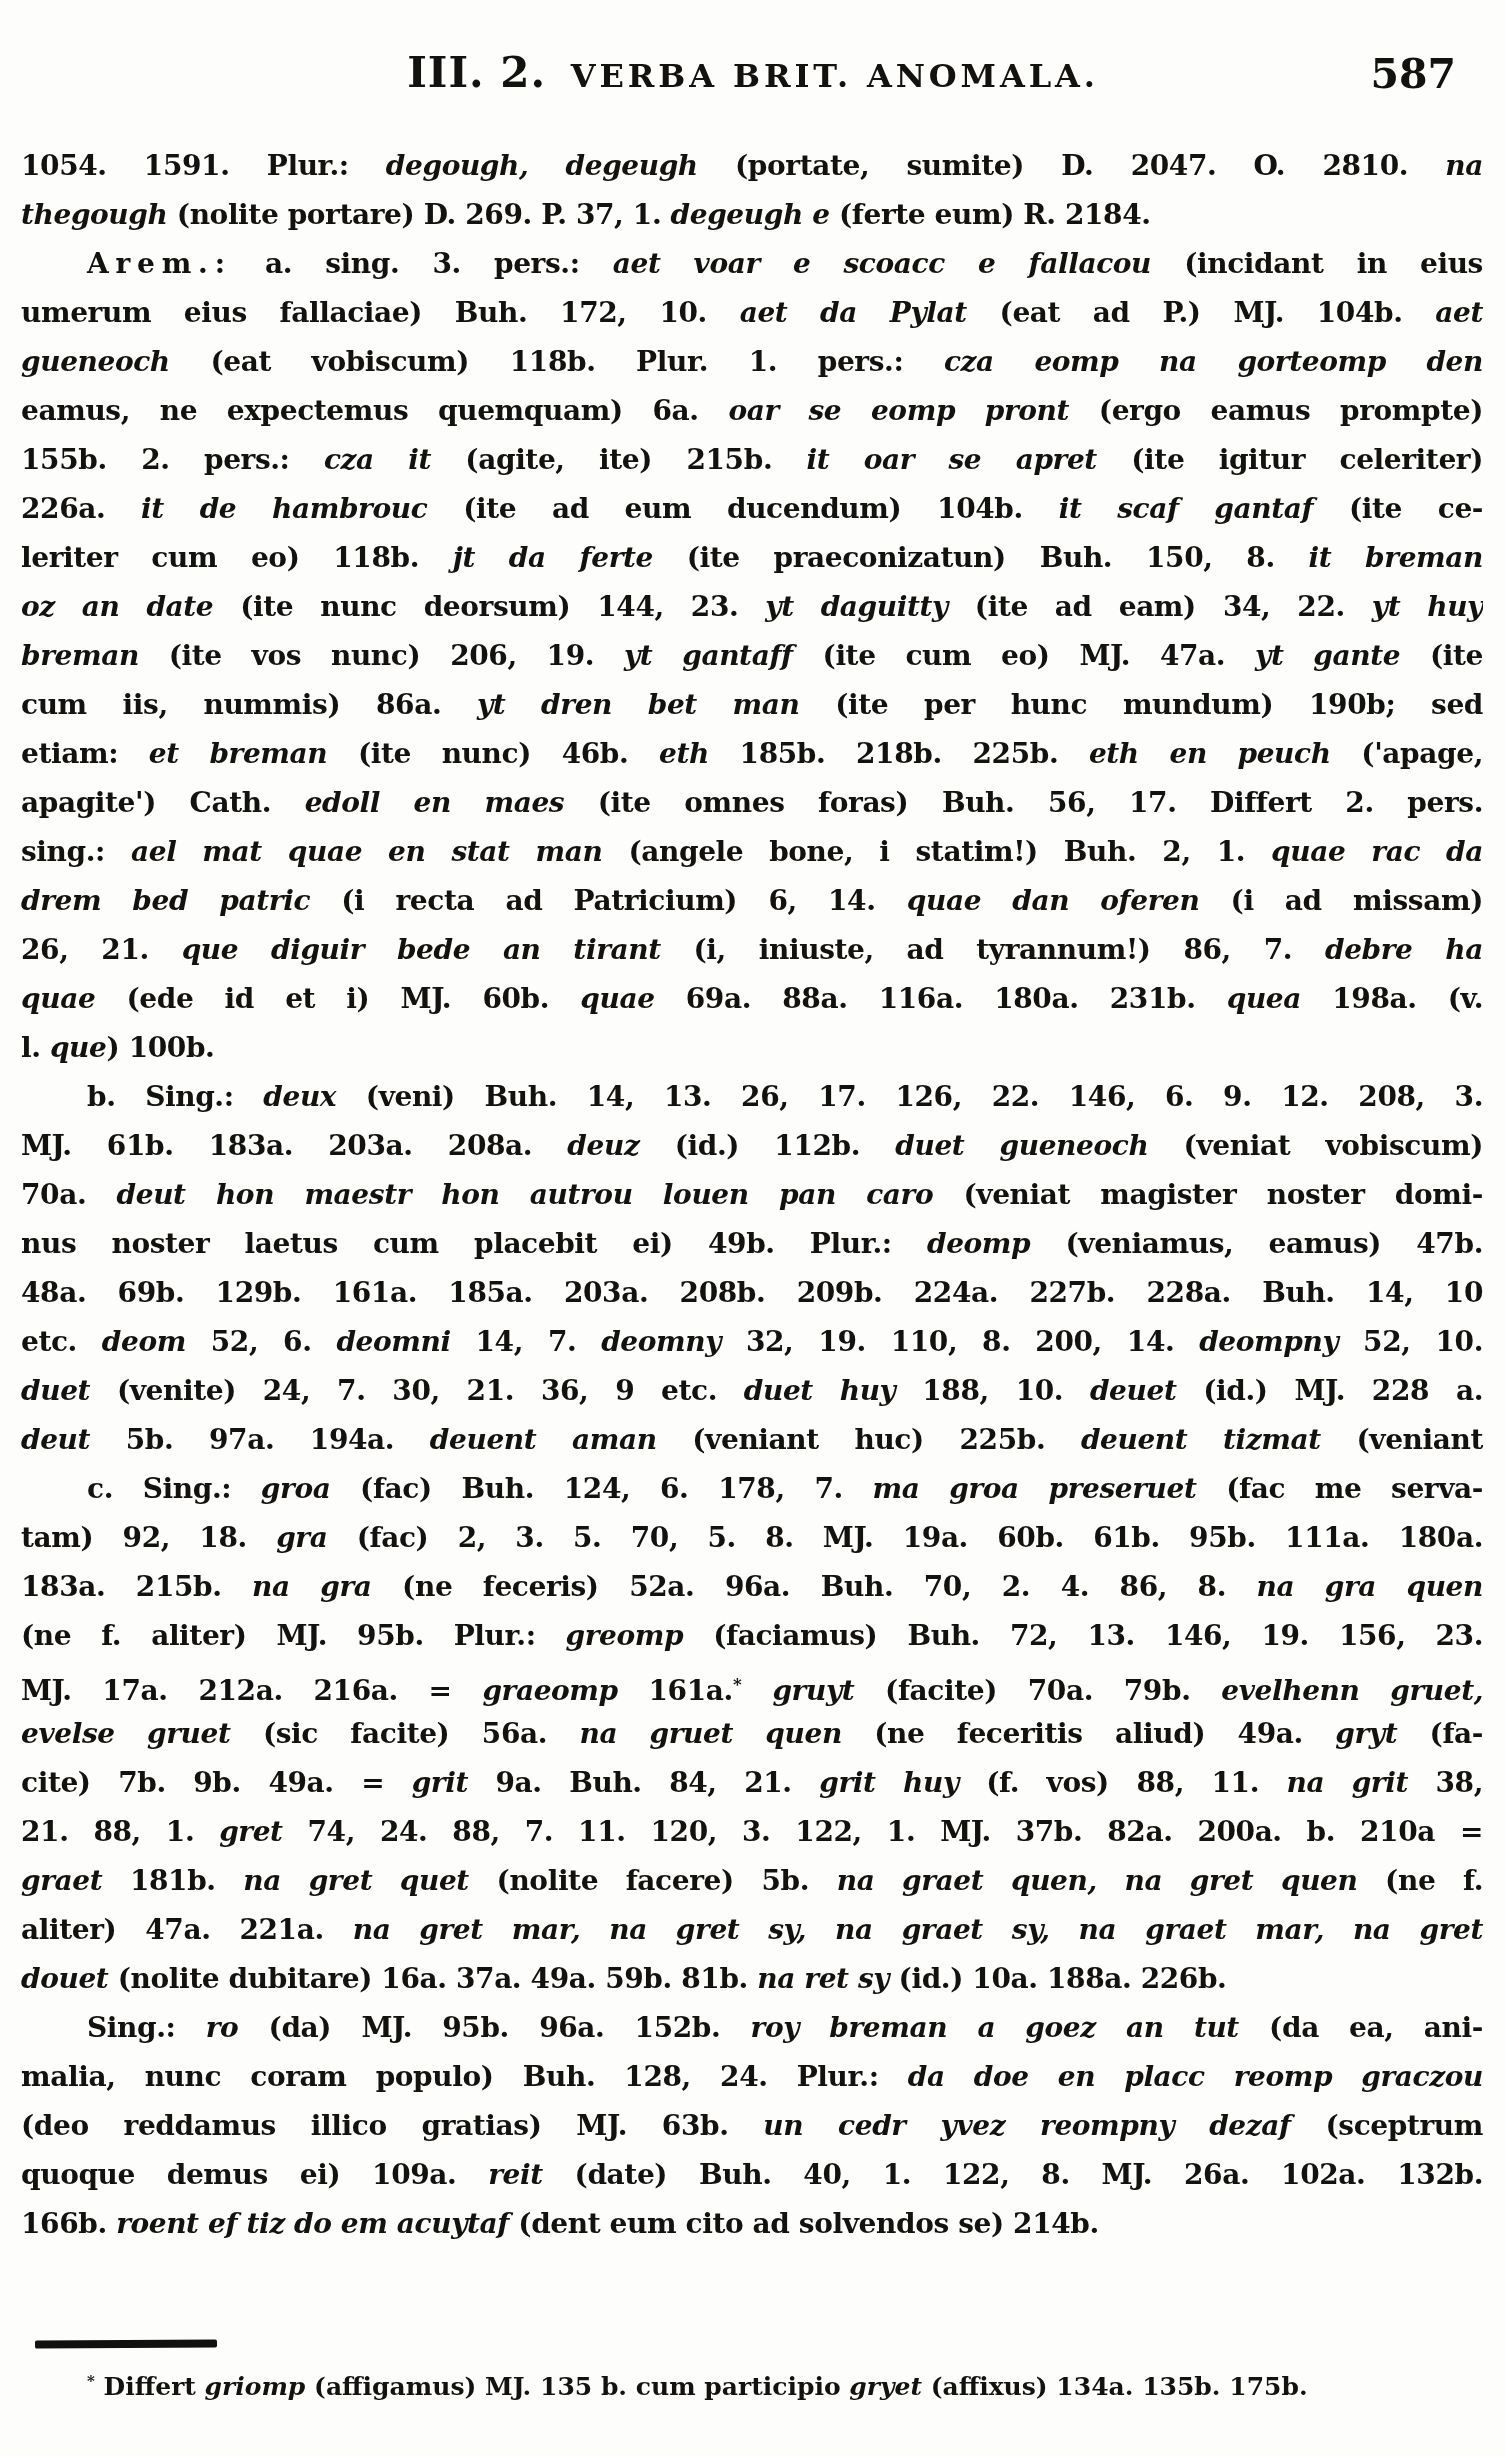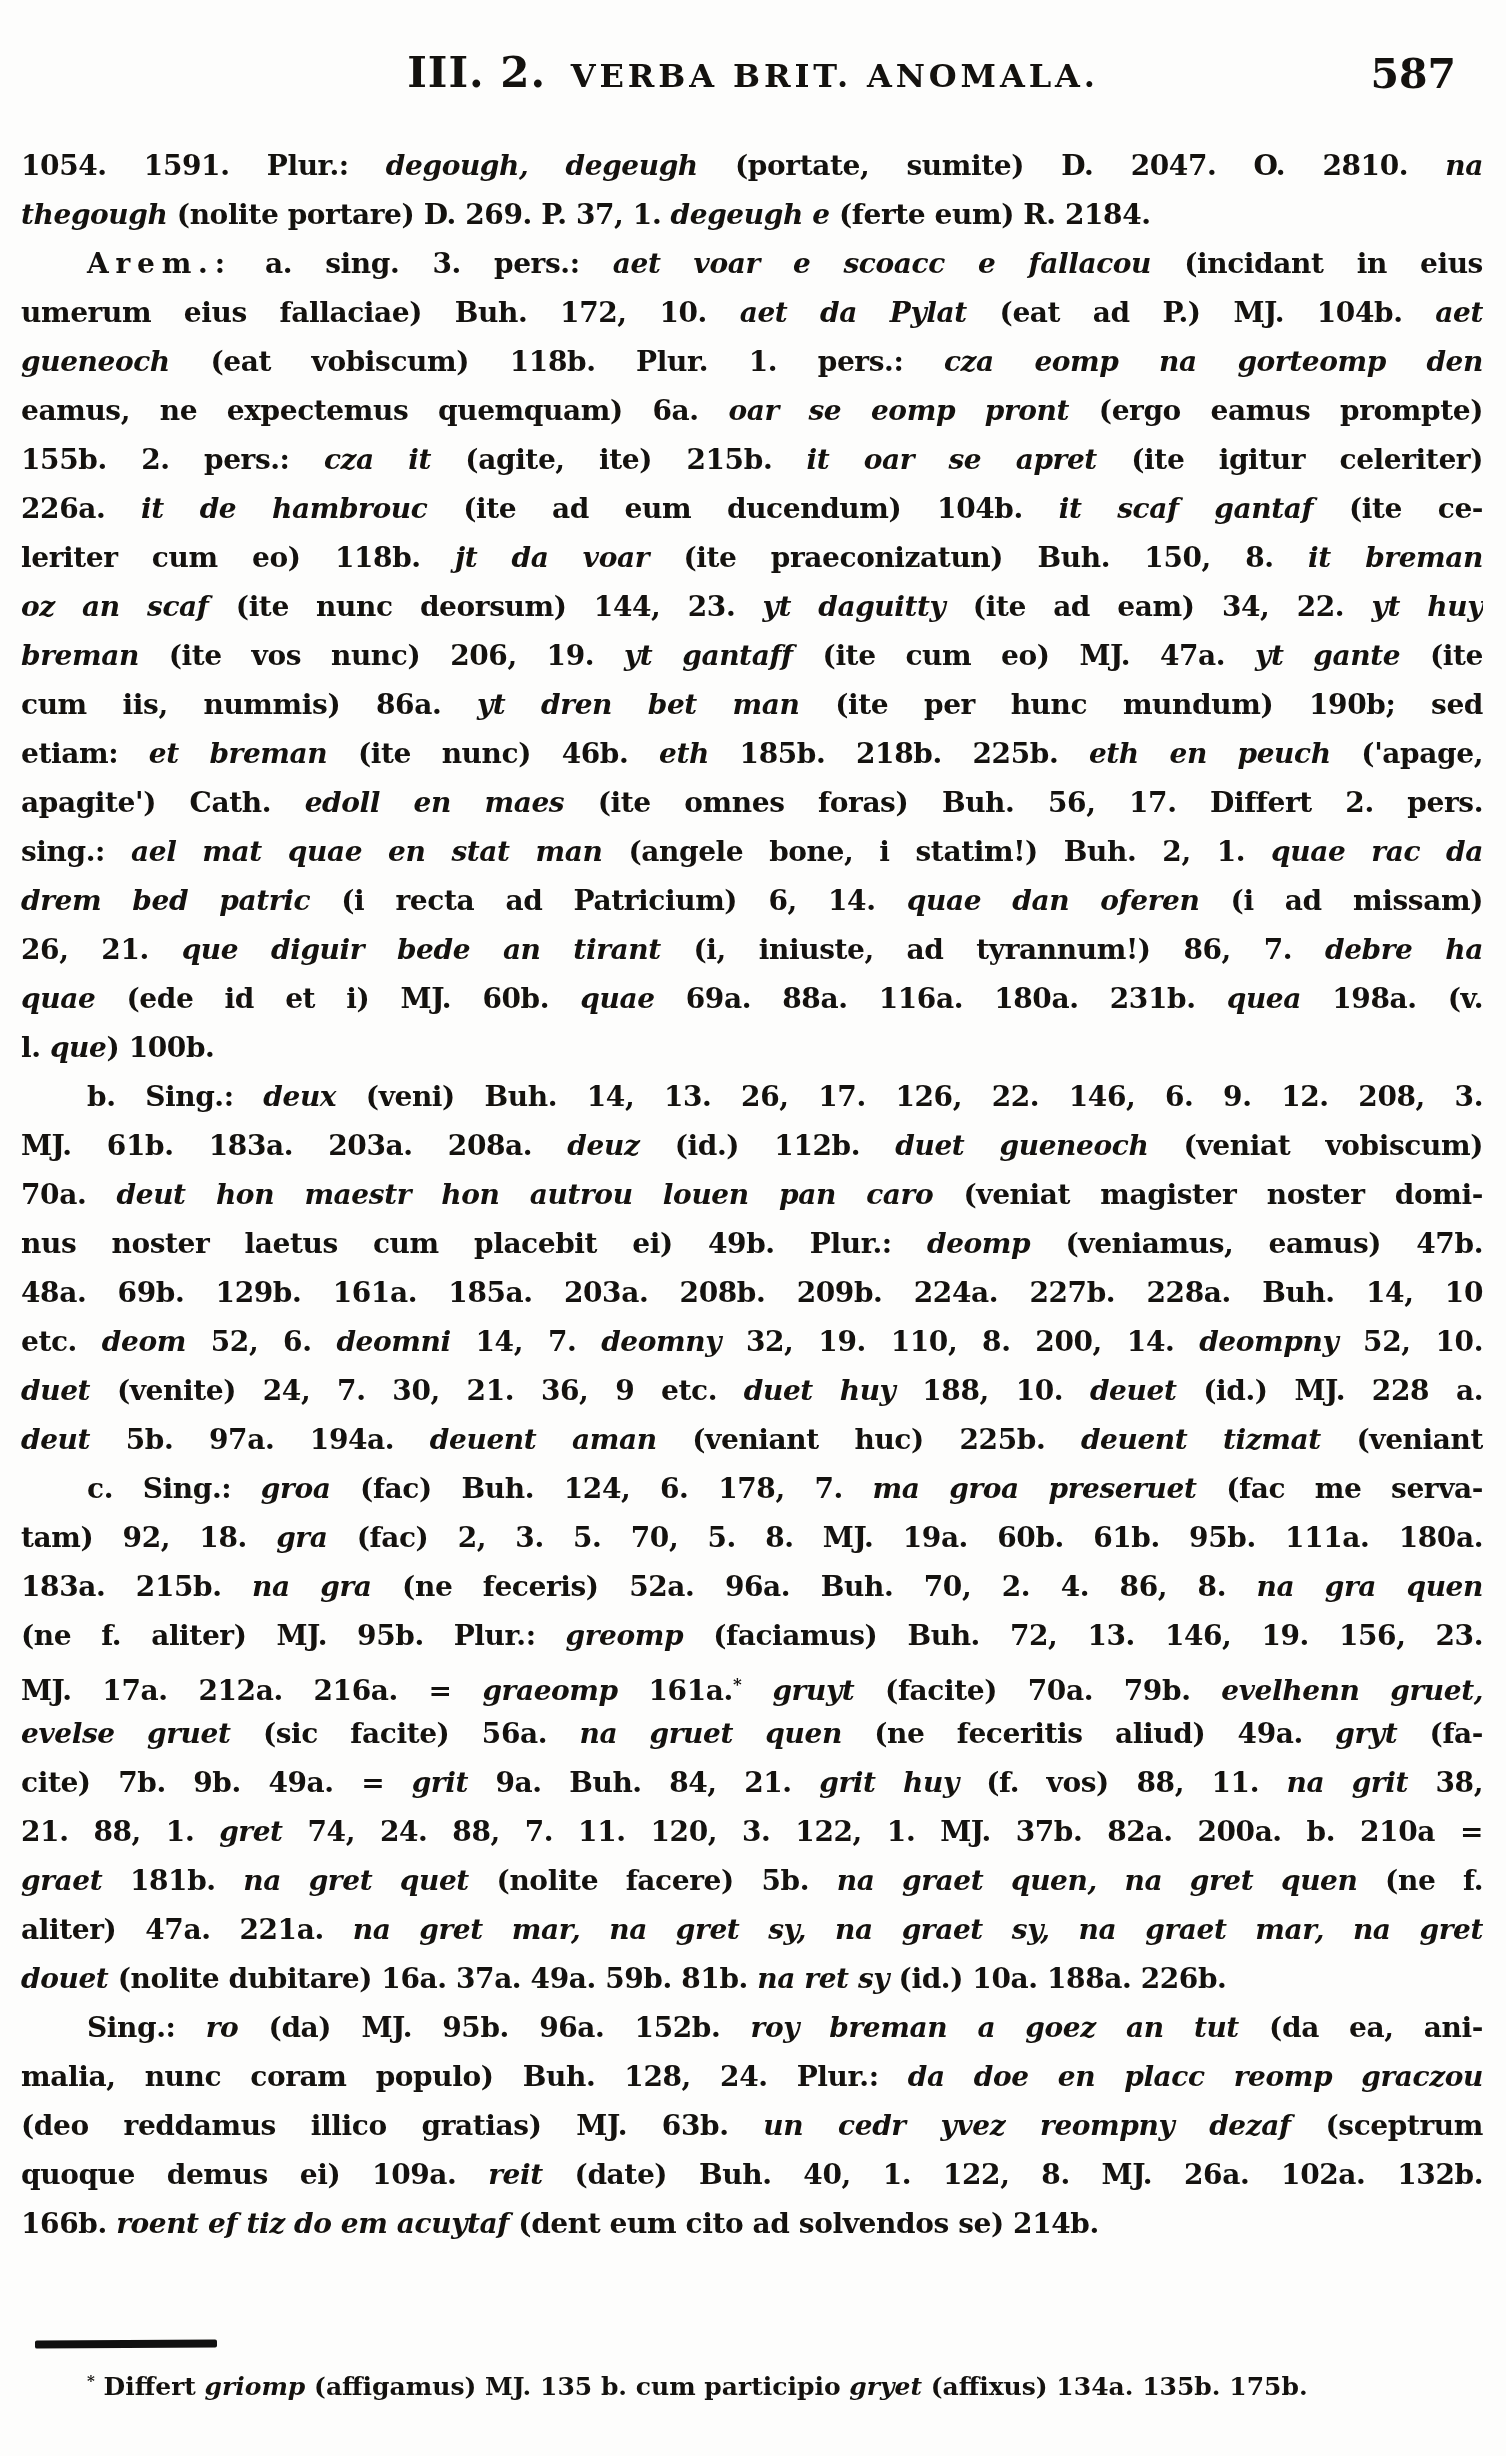--- a/index.html
+++ b/index.html
@@ -57,22 +57,22 @@
         <div class="line just"><span class="s-r">1054. 1591.  Plur.: </span><span class="s-i">degough, degeugh</span><span class="s-r"> (portate, sumite) D. 2047. O. 2810. </span><span class="s-i">na</span></div>
         <div class="line"><span class="s-i">thegough</span><span class="s-r"> (nolite portare) D. 269. P. 37, 1. </span><span class="s-i">degeugh e</span><span class="s-r"> (ferte eum) R. 2184.</span></div>
       </div>
       <div>
         <div class="line just ind"><span class="s-ls">Arem.:</span><span class="s-r"> a. sing. 3. pers.: </span><span class="s-i">aet voar e scoacc e fallacou</span><span class="s-r"> (incidant in eius</span></div>
         <div class="line just"><span class="s-r">umerum eius fallaciae) Buh. 172, 10. </span><span class="s-i">aet da Pylat</span><span class="s-r"> (eat ad P.) MJ. 104b. </span><span class="s-i">aet</span></div>
         <div class="line just"><span class="s-i">gueneoch</span><span class="s-r"> (eat vobiscum) 118b.  Plur. 1. pers.: </span><span class="s-i">cza eomp na gorteomp den</span></div>
         <div class="line just"><span class="s-r">eamus, ne expectemus quemquam) 6a. </span><span class="s-i">oar se eomp pront</span><span class="s-r"> (ergo eamus prompte)</span></div>
         <div class="line just"><span class="s-r">155b.  2. pers.: </span><span class="s-i">cza it</span><span class="s-r"> (agite, ite) 215b. </span><span class="s-i">it oar se apret</span><span class="s-r"> (ite igitur celeriter)</span></div>
         <div class="line just"><span class="s-r">226a. </span><span class="s-i">it de hambrouc</span><span class="s-r"> (ite ad eum ducendum) 104b. </span><span class="s-i">it scaf gantaf</span><span class="s-r"> (ite ce-</span></div>
-        <div class="line just"><span class="s-r">leriter cum eo) 118b. </span><span class="s-i">jt da voar</span><span class="s-r"> (ite praeconizatun) Buh. 150, 8. </span><span class="s-i">it breman</span></div>
-        <div class="line just"><span class="s-i">oz an scaf</span><span class="s-r"> (ite nunc deorsum) 144, 23. </span><span class="s-i">yt daguitty</span><span class="s-r"> (ite ad eam) 34, 22. </span><span class="s-i">yt huy</span></div>
+        <div class="line just"><span class="s-r">leriter cum eo) 118b. </span><span class="s-i">jt da ferte</span><span class="s-r"> (ite praeconizatun) Buh. 150, 8. </span><span class="s-i">it breman</span></div>
+        <div class="line just"><span class="s-i">oz an date</span><span class="s-r"> (ite nunc deorsum) 144, 23. </span><span class="s-i">yt daguitty</span><span class="s-r"> (ite ad eam) 34, 22. </span><span class="s-i">yt huy</span></div>
         <div class="line just"><span class="s-i">breman</span><span class="s-r"> (ite vos nunc) 206, 19. </span><span class="s-i">yt gantaff</span><span class="s-r"> (ite cum eo) MJ. 47a. </span><span class="s-i">yt gante</span><span class="s-r"> (ite</span></div>
         <div class="line just"><span class="s-r">cum iis, nummis) 86a. </span><span class="s-i">yt dren bet man</span><span class="s-r"> (ite per hunc mundum) 190b; sed</span></div>
         <div class="line just"><span class="s-r">etiam: </span><span class="s-i">et breman</span><span class="s-r"> (ite nunc) 46b. </span><span class="s-i">eth</span><span class="s-r"> 185b. 218b. 225b. </span><span class="s-i">eth en peuch</span><span class="s-r"> ('apage,</span></div>
         <div class="line just"><span class="s-r">apagite') Cath. </span><span class="s-i">edoll en maes</span><span class="s-r"> (ite omnes foras) Buh. 56, 17.  Differt 2. pers.</span></div>
         <div class="line just"><span class="s-r">sing.: </span><span class="s-i">ael mat quae en stat man</span><span class="s-r"> (angele bone, i statim!) Buh. 2, 1. </span><span class="s-i">quae rac da</span></div>
         <div class="line just"><span class="s-i">drem bed patric</span><span class="s-r"> (i recta ad Patricium) 6, 14. </span><span class="s-i">quae dan oferen</span><span class="s-r"> (i ad missam)</span></div>
         <div class="line just"><span class="s-r">26, 21. </span><span class="s-i">que diguir bede an tirant</span><span class="s-r"> (i, iniuste, ad tyrannum!) 86, 7. </span><span class="s-i">debre ha</span></div>
         <div class="line just"><span class="s-i">quae</span><span class="s-r"> (ede id et i) MJ. 60b. </span><span class="s-i">quae</span><span class="s-r"> 69a. 88a. 116a. 180a. 231b. </span><span class="s-i">quea</span><span class="s-r"> 198a. (v.</span></div>
         <div class="line"><span class="s-r">l. </span><span class="s-i">que</span><span class="s-r">) 100b.</span></div>
       </div>

